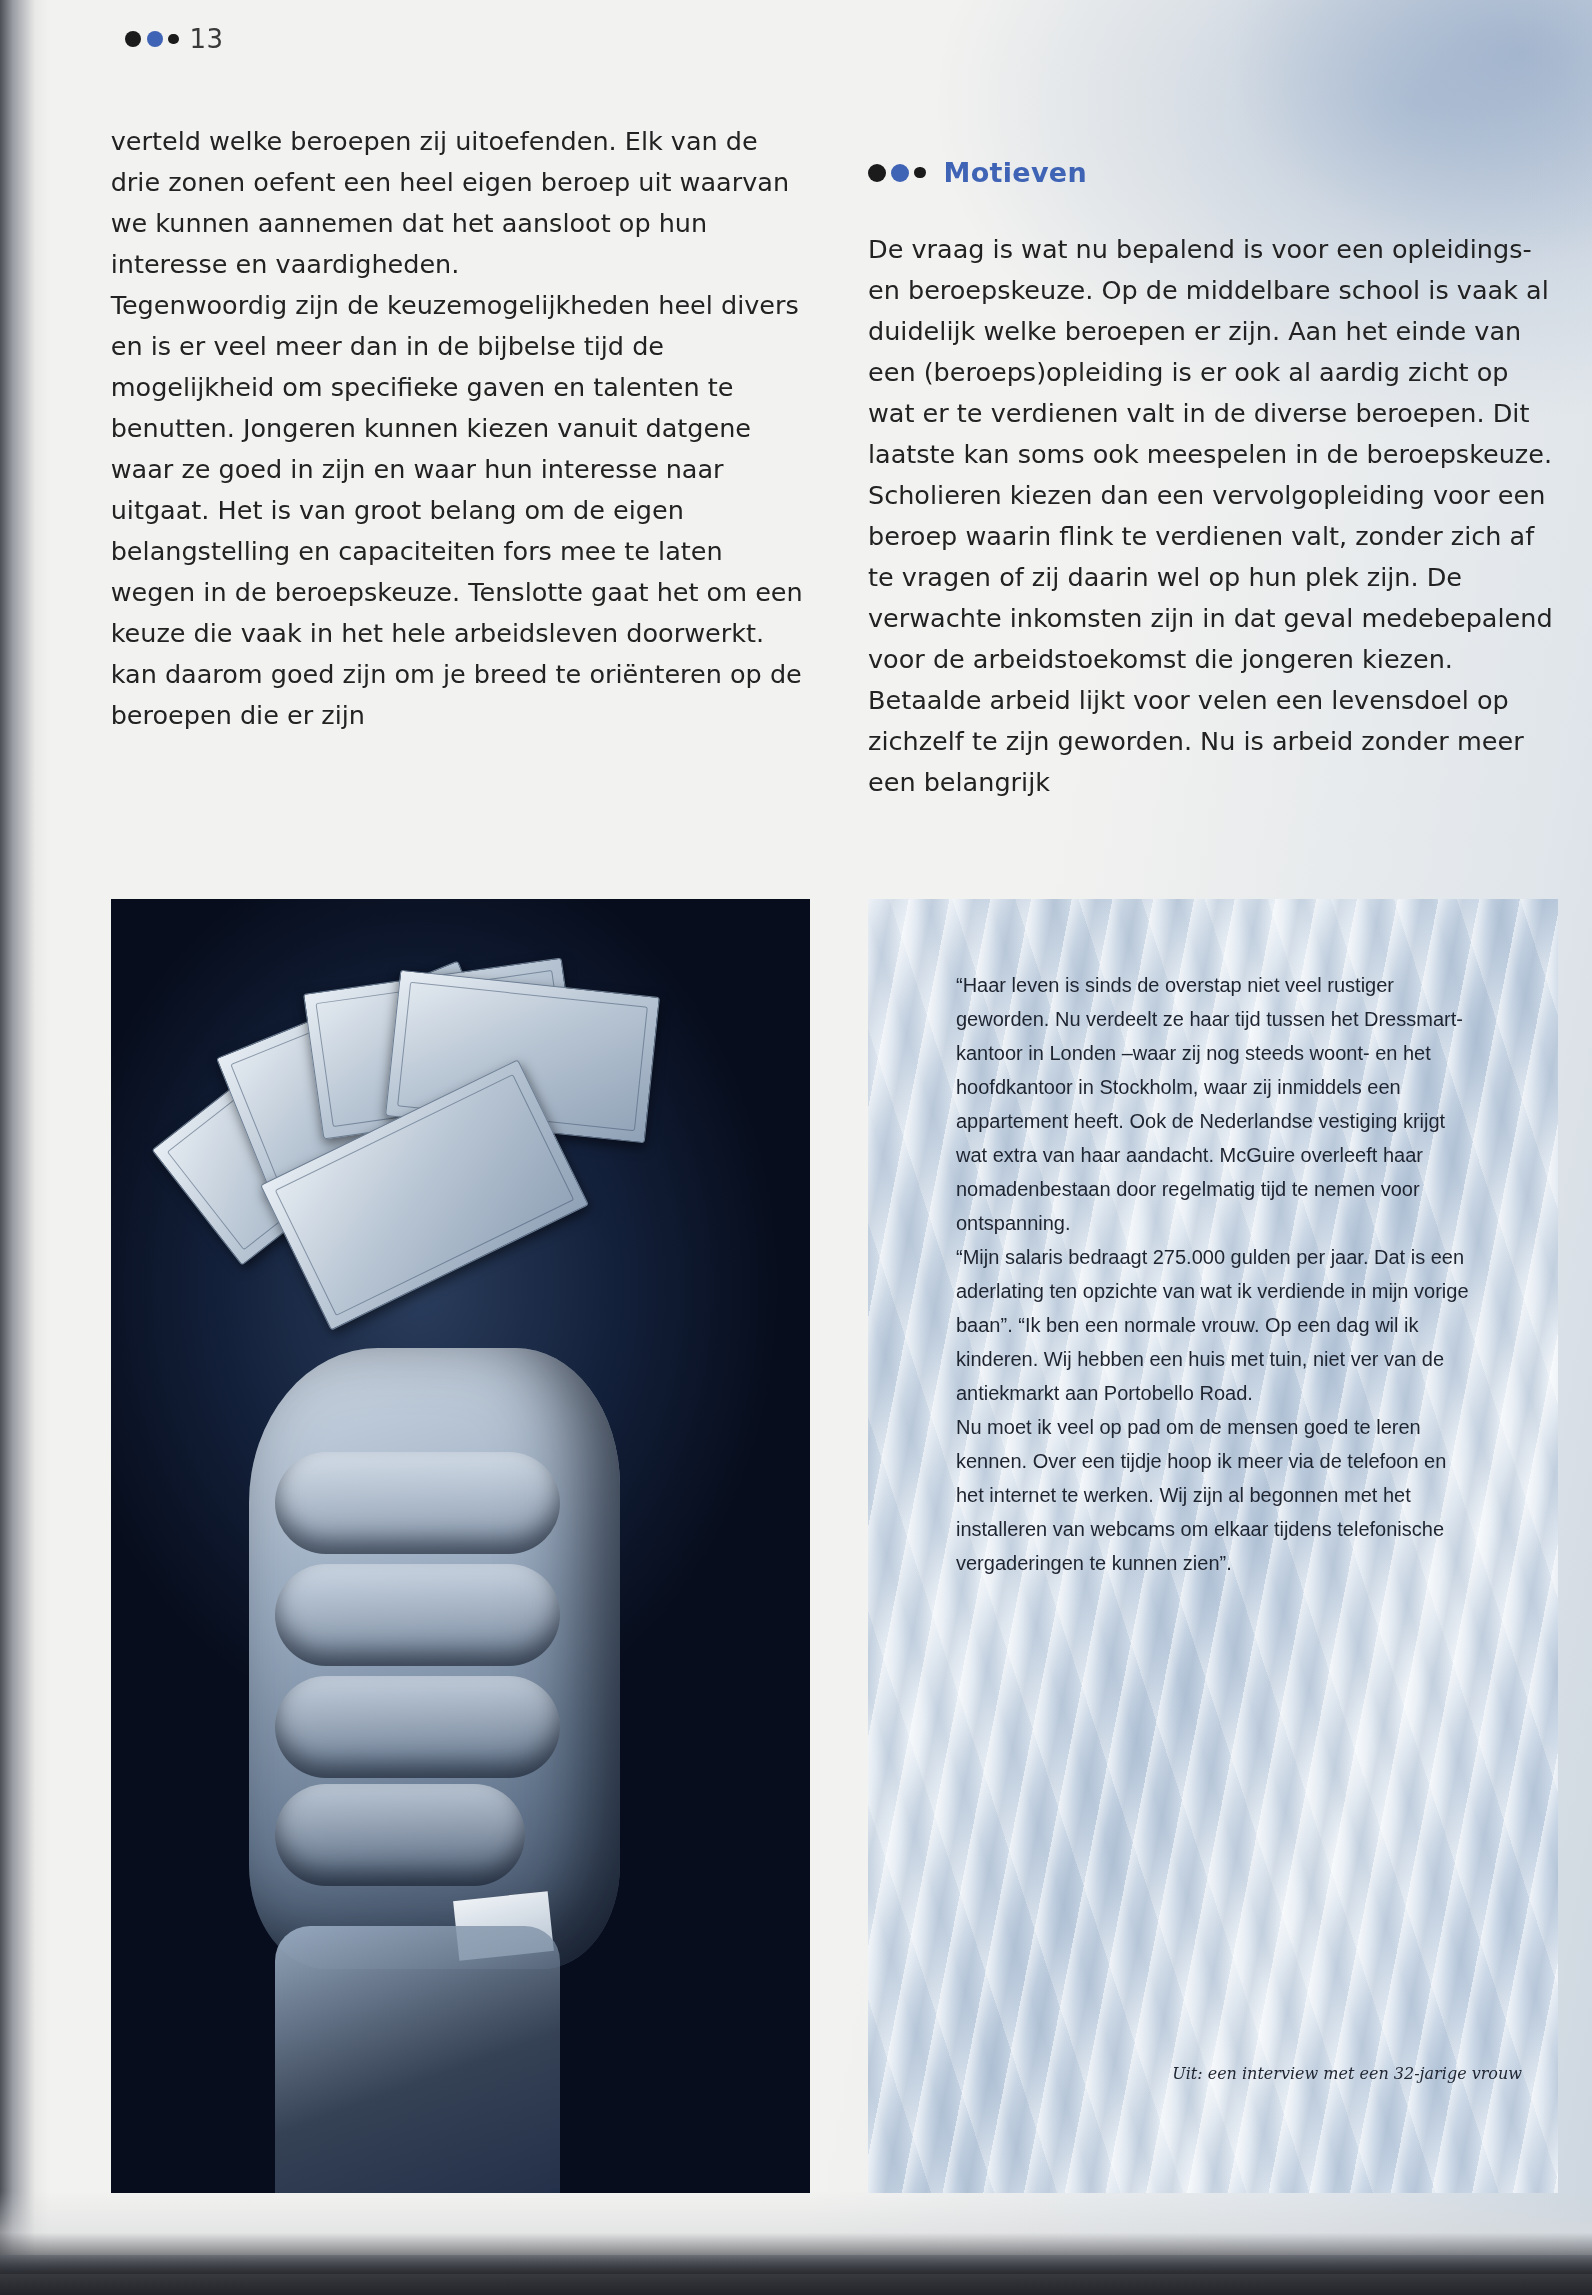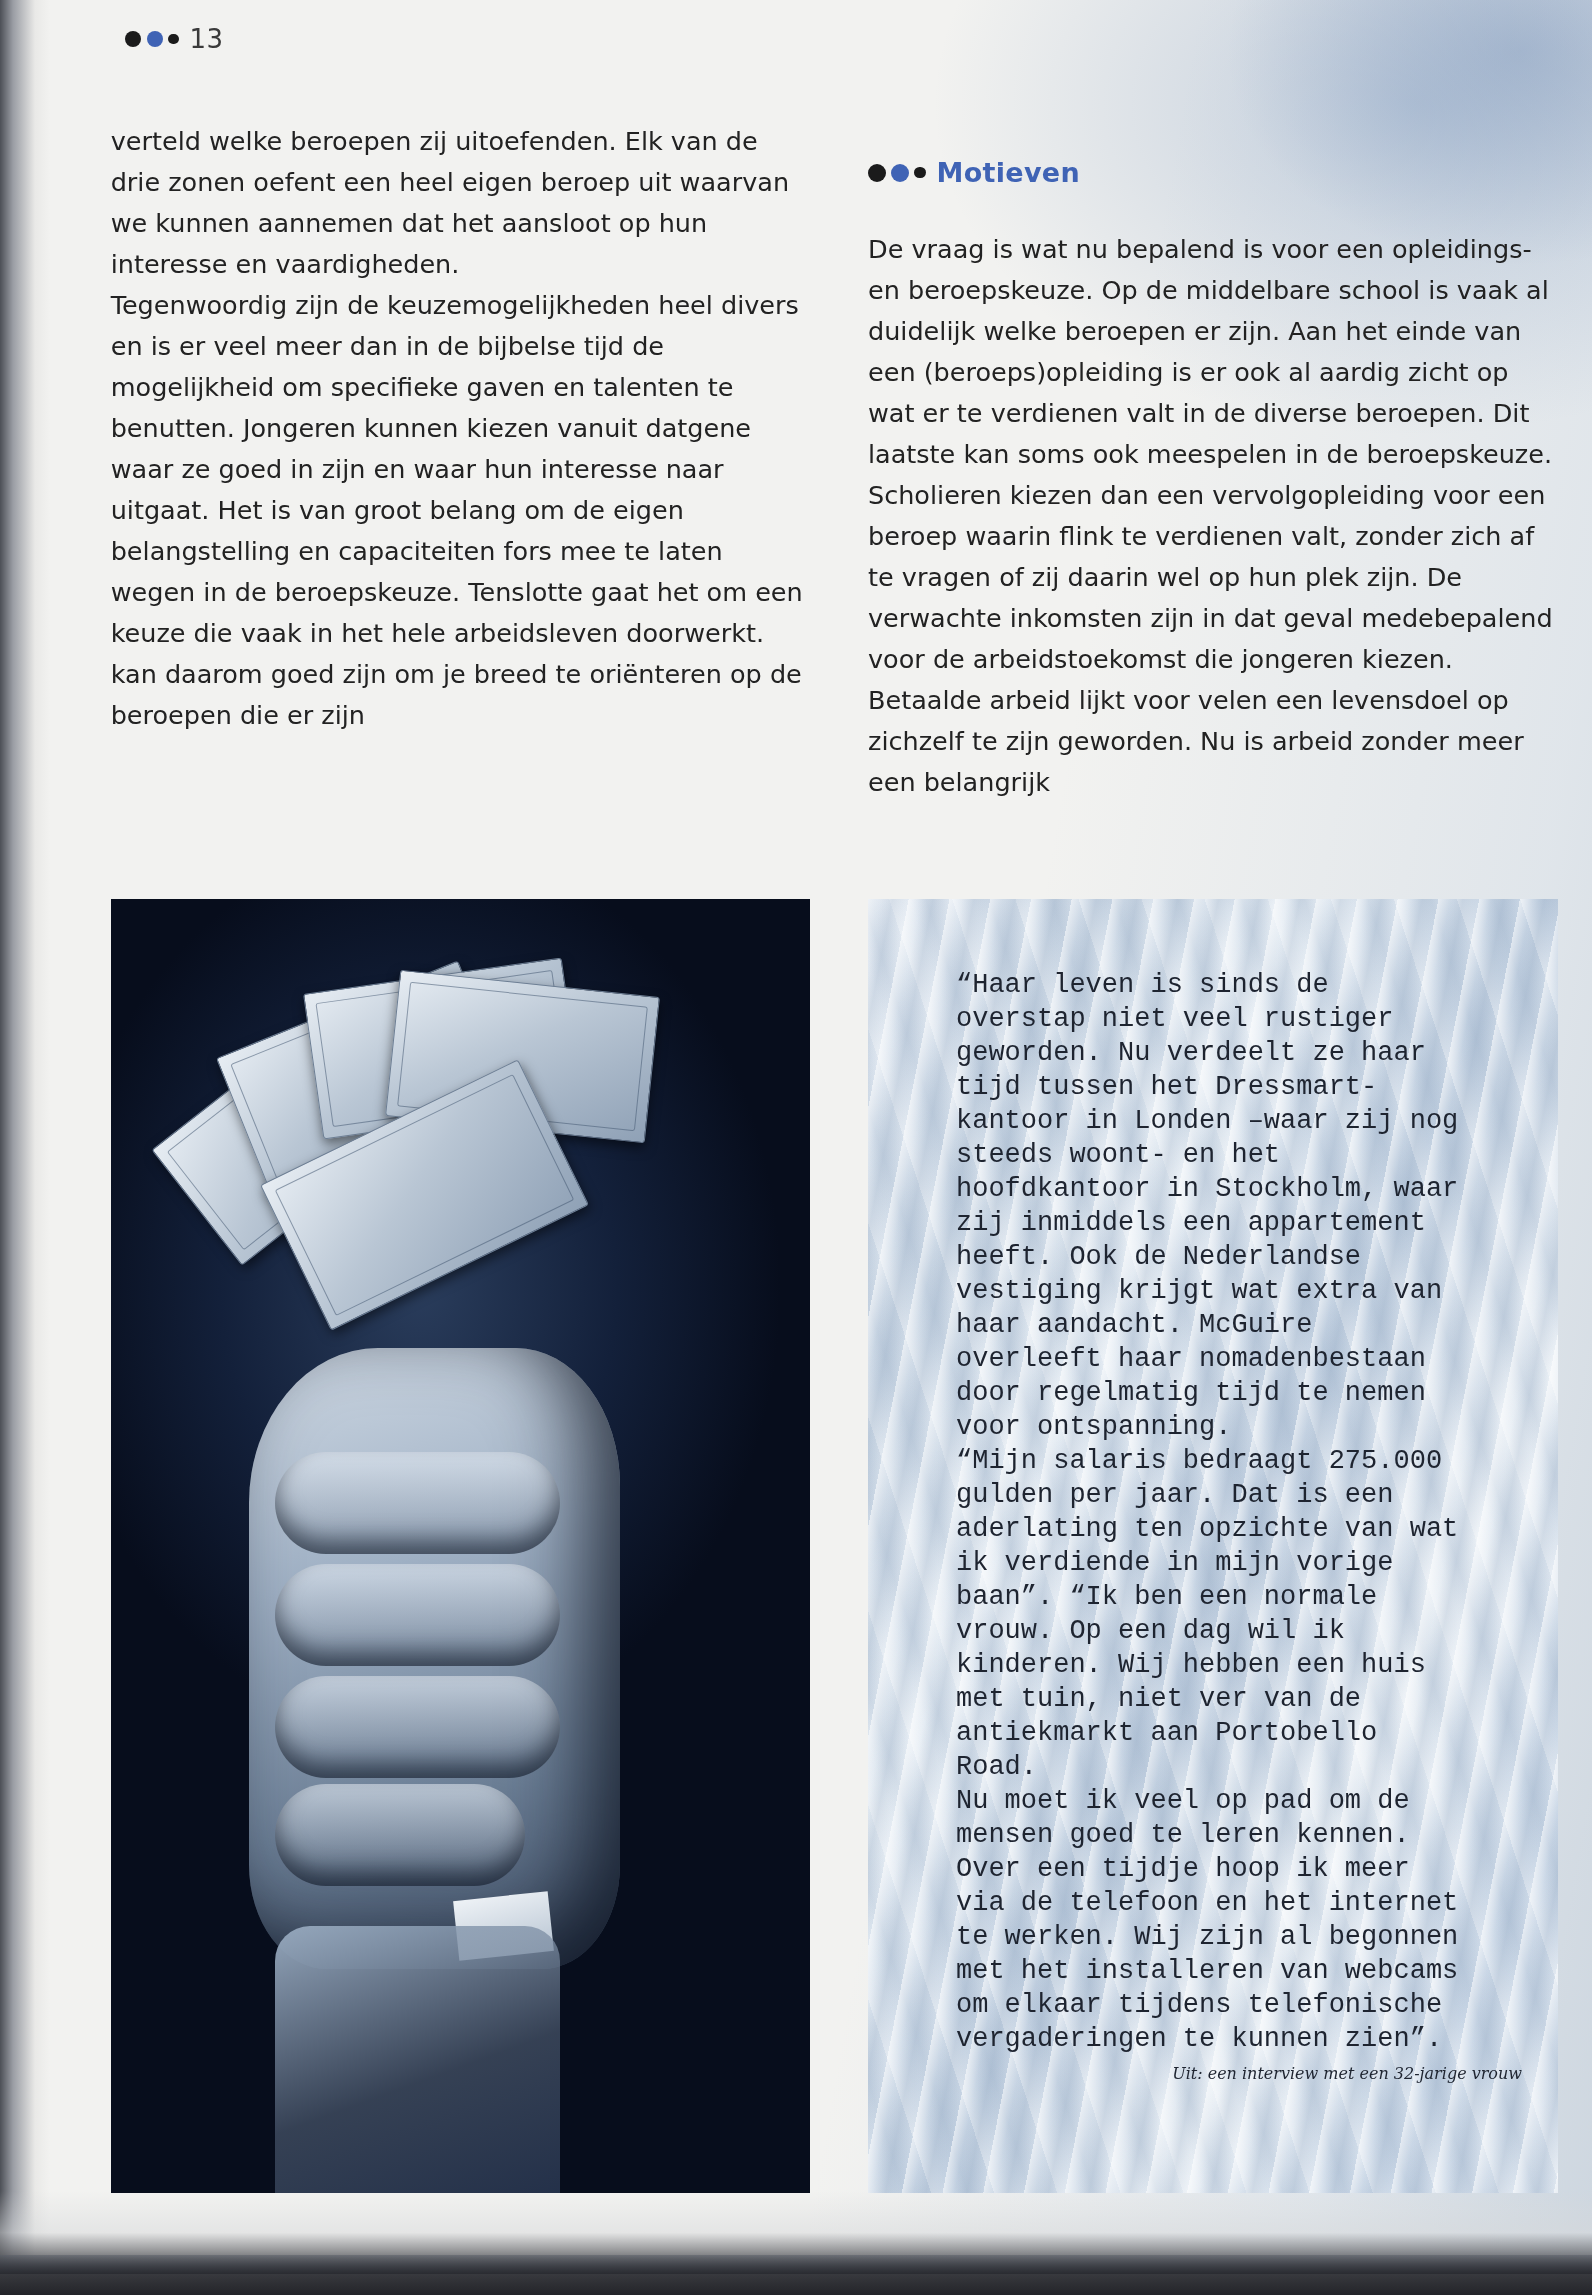--- a/index.html
+++ b/index.html
@@ -84,21 +84,21 @@
     line-height: 41px;
     color: #222;
   }
   .col p { margin: 0; }
   .col-left { left: 1.7px; width: 699px; }
   .col-right { left: 759px; width: 690px; }
 
   .section-head {
     display: flex;
     align-items: center;
-    gap: 11px;
+    gap: 18px;
     margin: 31px 0 36px 0;
   }
   .section-head .dots .d1,
   .section-head .dots .d2 { width: 18px; height: 18px; }
   .section-head .dots .d3 { width: 11.2px; height: 11.2px; }
   .section-title {
     font-size: 27px;
     font-weight: bold;
     color: #3f63b5;
     letter-spacing: 0.3px;
@@ -206,22 +206,22 @@
     background:
       repeating-linear-gradient(101deg, rgba(255,255,255,0.55) 0px, rgba(255,255,255,0.0) 12px, rgba(120,145,175,0.20) 24px, rgba(255,255,255,0.0) 40px),
       repeating-linear-gradient(72deg, rgba(255,255,255,0.35) 0px, rgba(255,255,255,0) 19px, rgba(130,155,185,0.16) 35px, rgba(255,255,255,0) 60px);
     pointer-events: none;
   }
   .quote-text {
     position: absolute;
     left: 88px;
     top: 69px;
     width: 518px;
-    font-family: Liberation Mono, monospace;
-    font-size: 27px;
+    font-family: Liberation Sans, sans-serif;
+    font-size: 20px;
     line-height: 34px;
     color: #1e2430;
     z-index: 2;
   }
   .quote-text p { margin: 0; }
   .quote-source {
     position: absolute;
     right: 36px;
     bottom: 104px;
     width: 483px;

